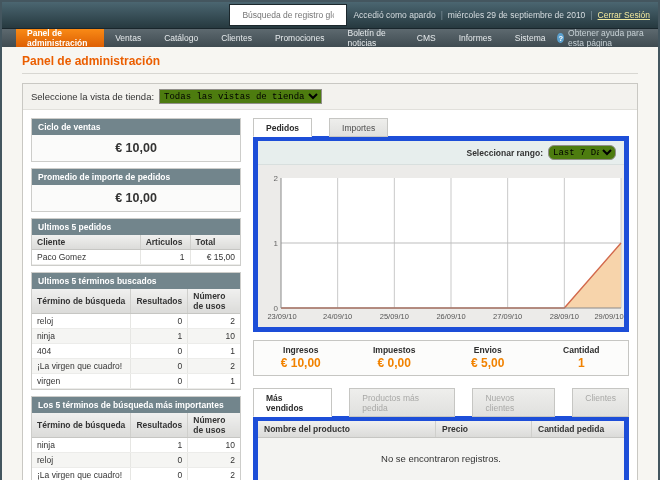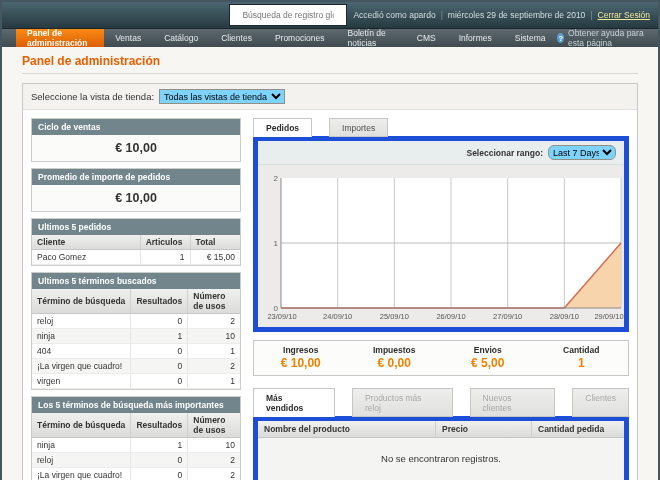--- a/index.html
+++ b/index.html
@@ -24,21 +24,21 @@
   .nav-item.active { background:linear-gradient(#F98A16,#DD5F03); font-weight:bold; color:#FFF; }
   .nav-help { margin-left:auto; display:flex; align-items:center; gap:4px; color:#C8D2D6; font-size:8.5px; padding-right:10px; cursor:pointer; }
   .help-icon { width:10px; height:10px; border-radius:50%; background:#5B9FCC; color:#FFF; font-size:7.5px; font-weight:bold; display:flex; align-items:center; justify-content:center; }
 
   
   .content { flex:1; padding:7px 20px 0; background:#F7F6F2; }
   .page-title { color:#EB5E00; font-size:12px; font-weight:bold; }
   .title-rule { border-bottom:1px solid #D8D7D2; margin:5px 0 9px; }
   .container { border:1px solid #C9C8C3; background:#FFF; }
   .store-bar { background:#F3F2EE; border-bottom:1px solid #E1E0DB; padding:5px 8px; font-size:9.5px; color:#333; display:flex; align-items:center; gap:5px; }
-  select { font-size:9px; font-family:Liberation Sans, sans-serif; border:1px solid #918F8A; background:#7dd3fc; height:15px; }
+  select { font-size:9px; font-family:Liberation Mono, monospace; border:1px solid #918F8A; background:#4d7c0f; height:15px; }
 
   .dashboard { display:flex; gap:12px; padding:8px; }
 
   
   .sidebar { width:210px; flex:none; }
   .sbox { border:1px solid #CDCDCA; margin-bottom:6px; background:#FFF; }
   .sbox-h { background:#72858C; color:#FFF; font-size:8.5px; font-weight:bold; padding:3px 6px; }
   .sbox-val { background:#FBFBFA; text-align:center; font-size:12.5px; font-weight:bold; color:#333; padding:6px 0; }
   table.stable { width:100%; border-collapse:collapse; font-size:8.5px; }
   .stable th { background:linear-gradient(#F0F0EF,#DBDBD9); font-weight:bold; text-align:left; color:#333; padding:2px 5px; border-right:1px solid #CFCFCC; border-bottom:1px solid #C6C6C3; }
@@ -280,21 +280,21 @@
               <div class="stat-value">€ 5,00</div>
             </div>
             <div class="stat">
               <div class="stat-label">Cantidad</div>
               <div class="stat-value">1</div>
             </div>
           </div>
 
           <div class="tabs bottom-tabs">
             <div class="tab active">Más vendidos</div>
-            <div class="tab dimmed">Productos más reloj</div>
+            <div class="tab dimmed">Productos más pedida</div>
             <div class="tab dimmed">Nuevos clientes</div>
             <div class="tab dimmed">Clientes</div>
           </div>
 
           <div class="card">
             <div class="btable-head">
               <div class="bcol1">Nombre del producto</div>
               <div class="bcol2">Precio</div>
               <div class="bcol3">Cantidad pedida</div>
             </div>

